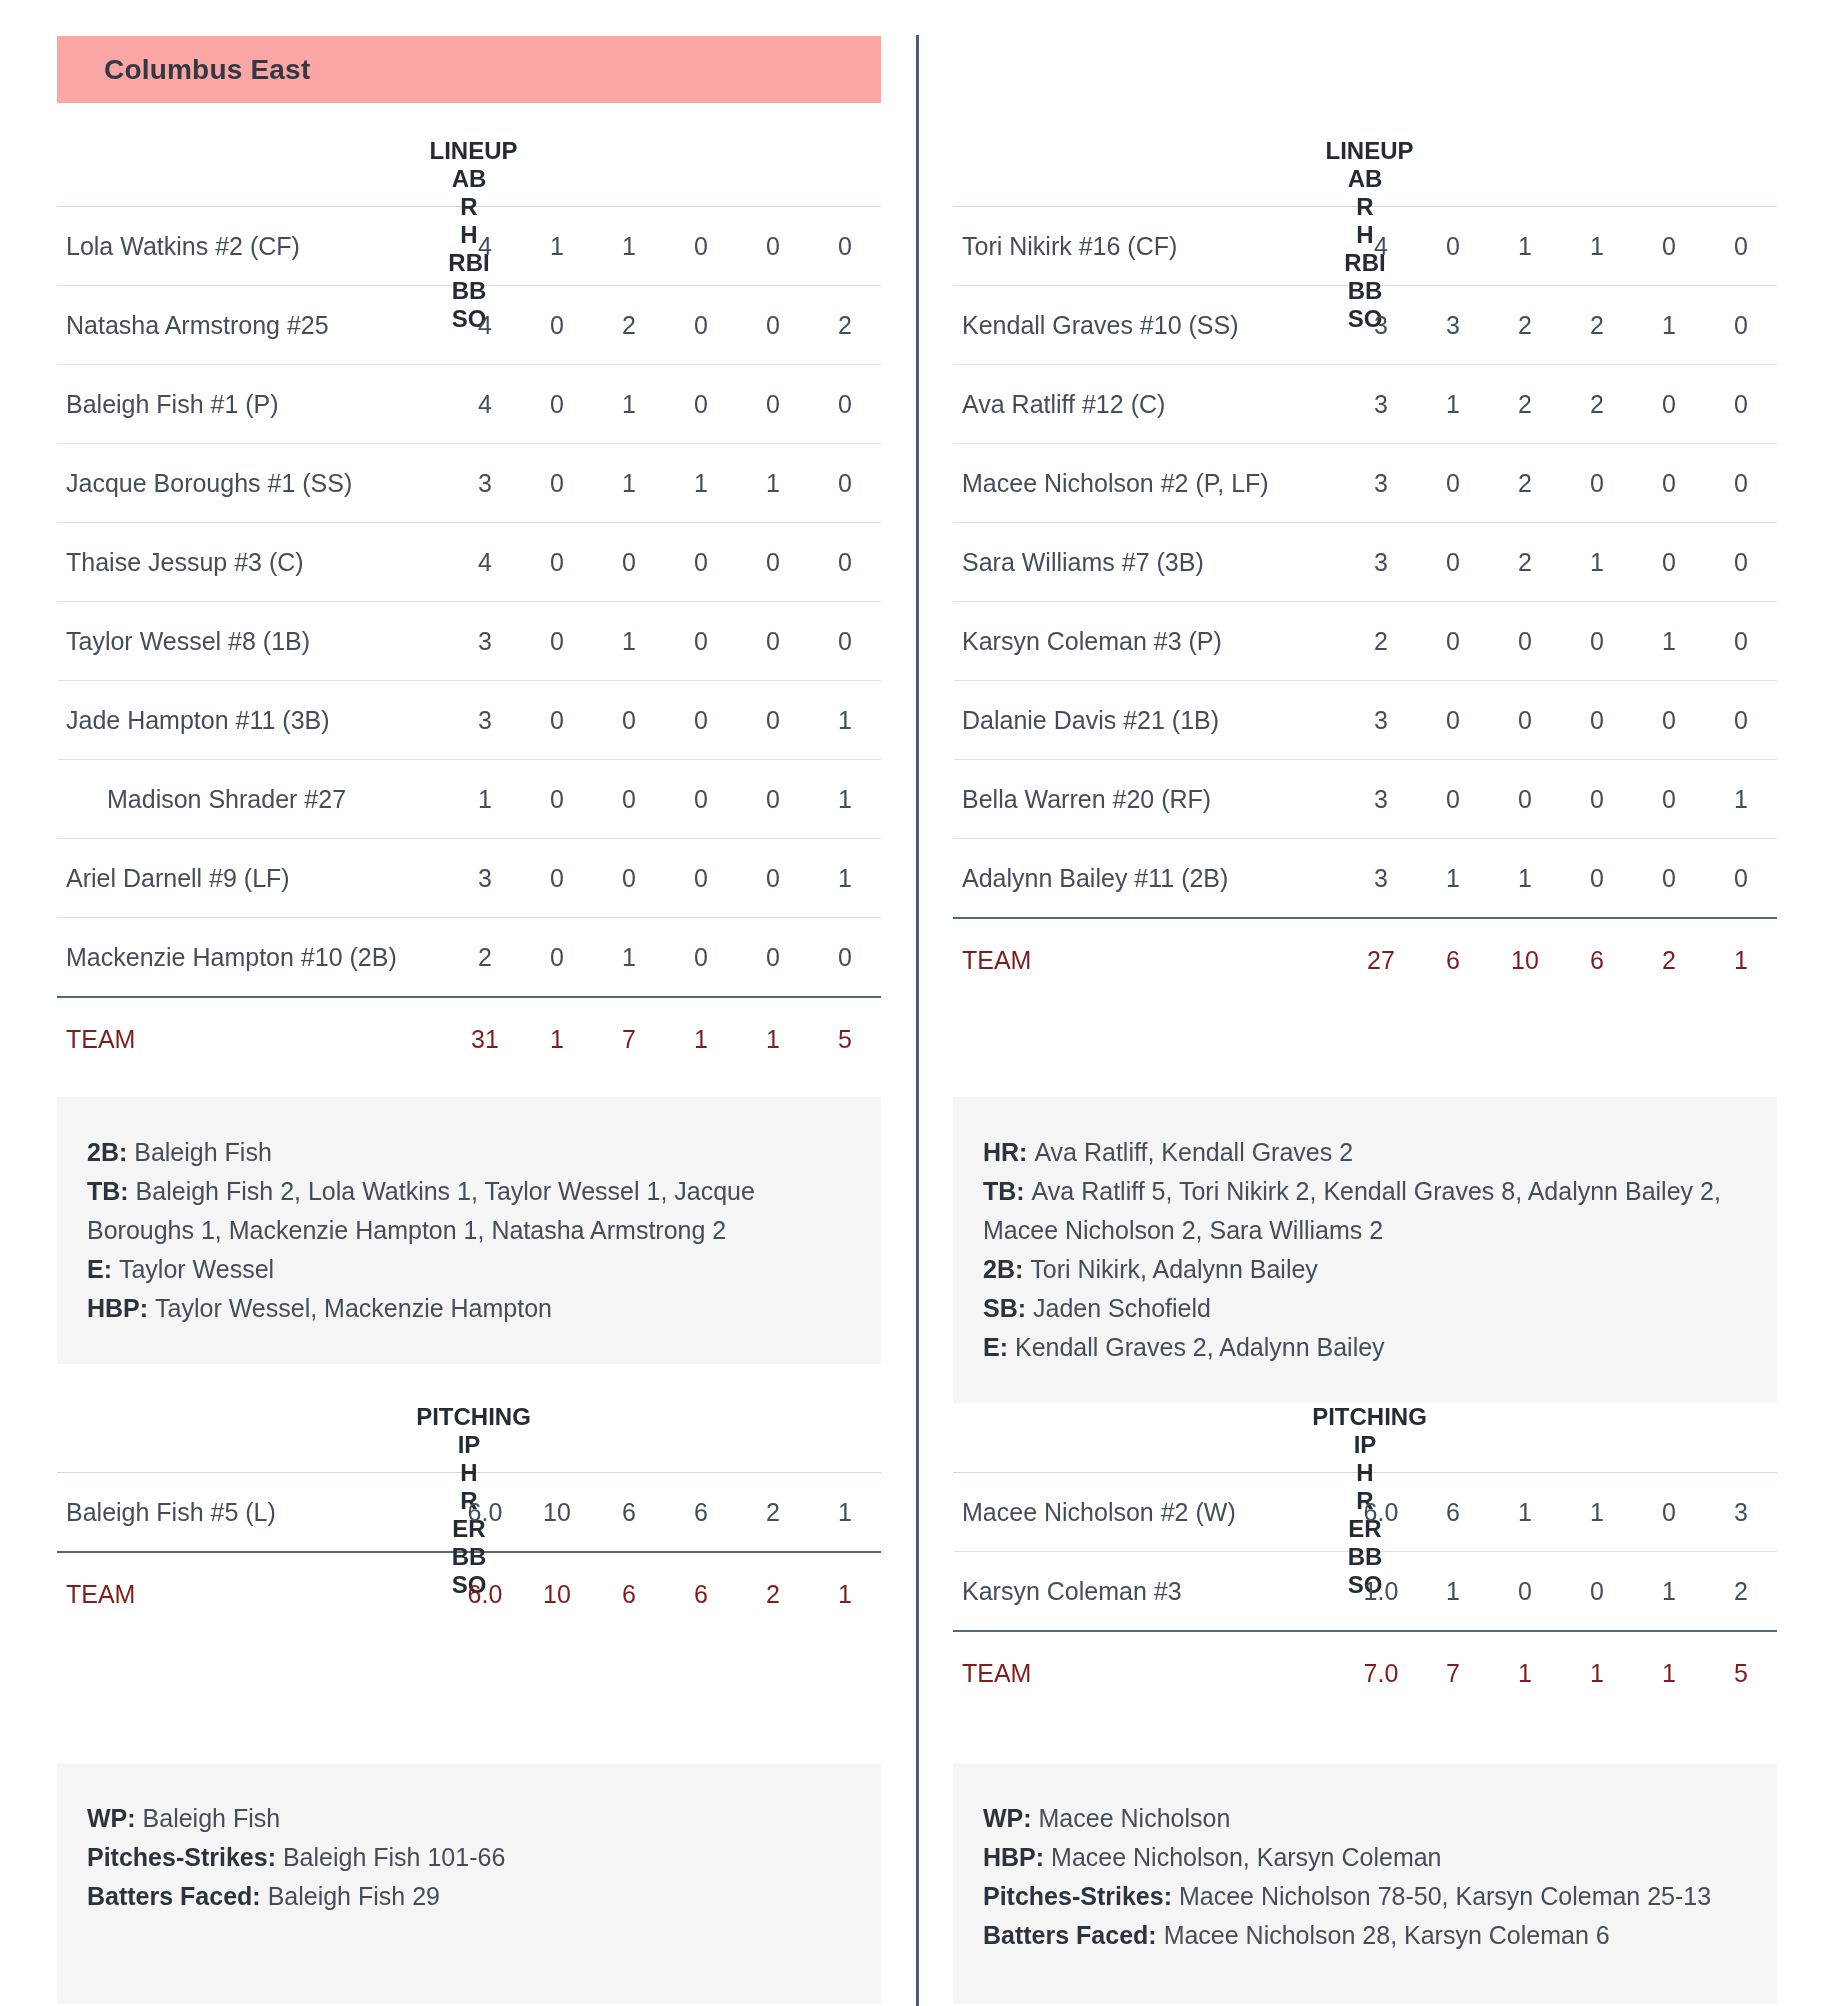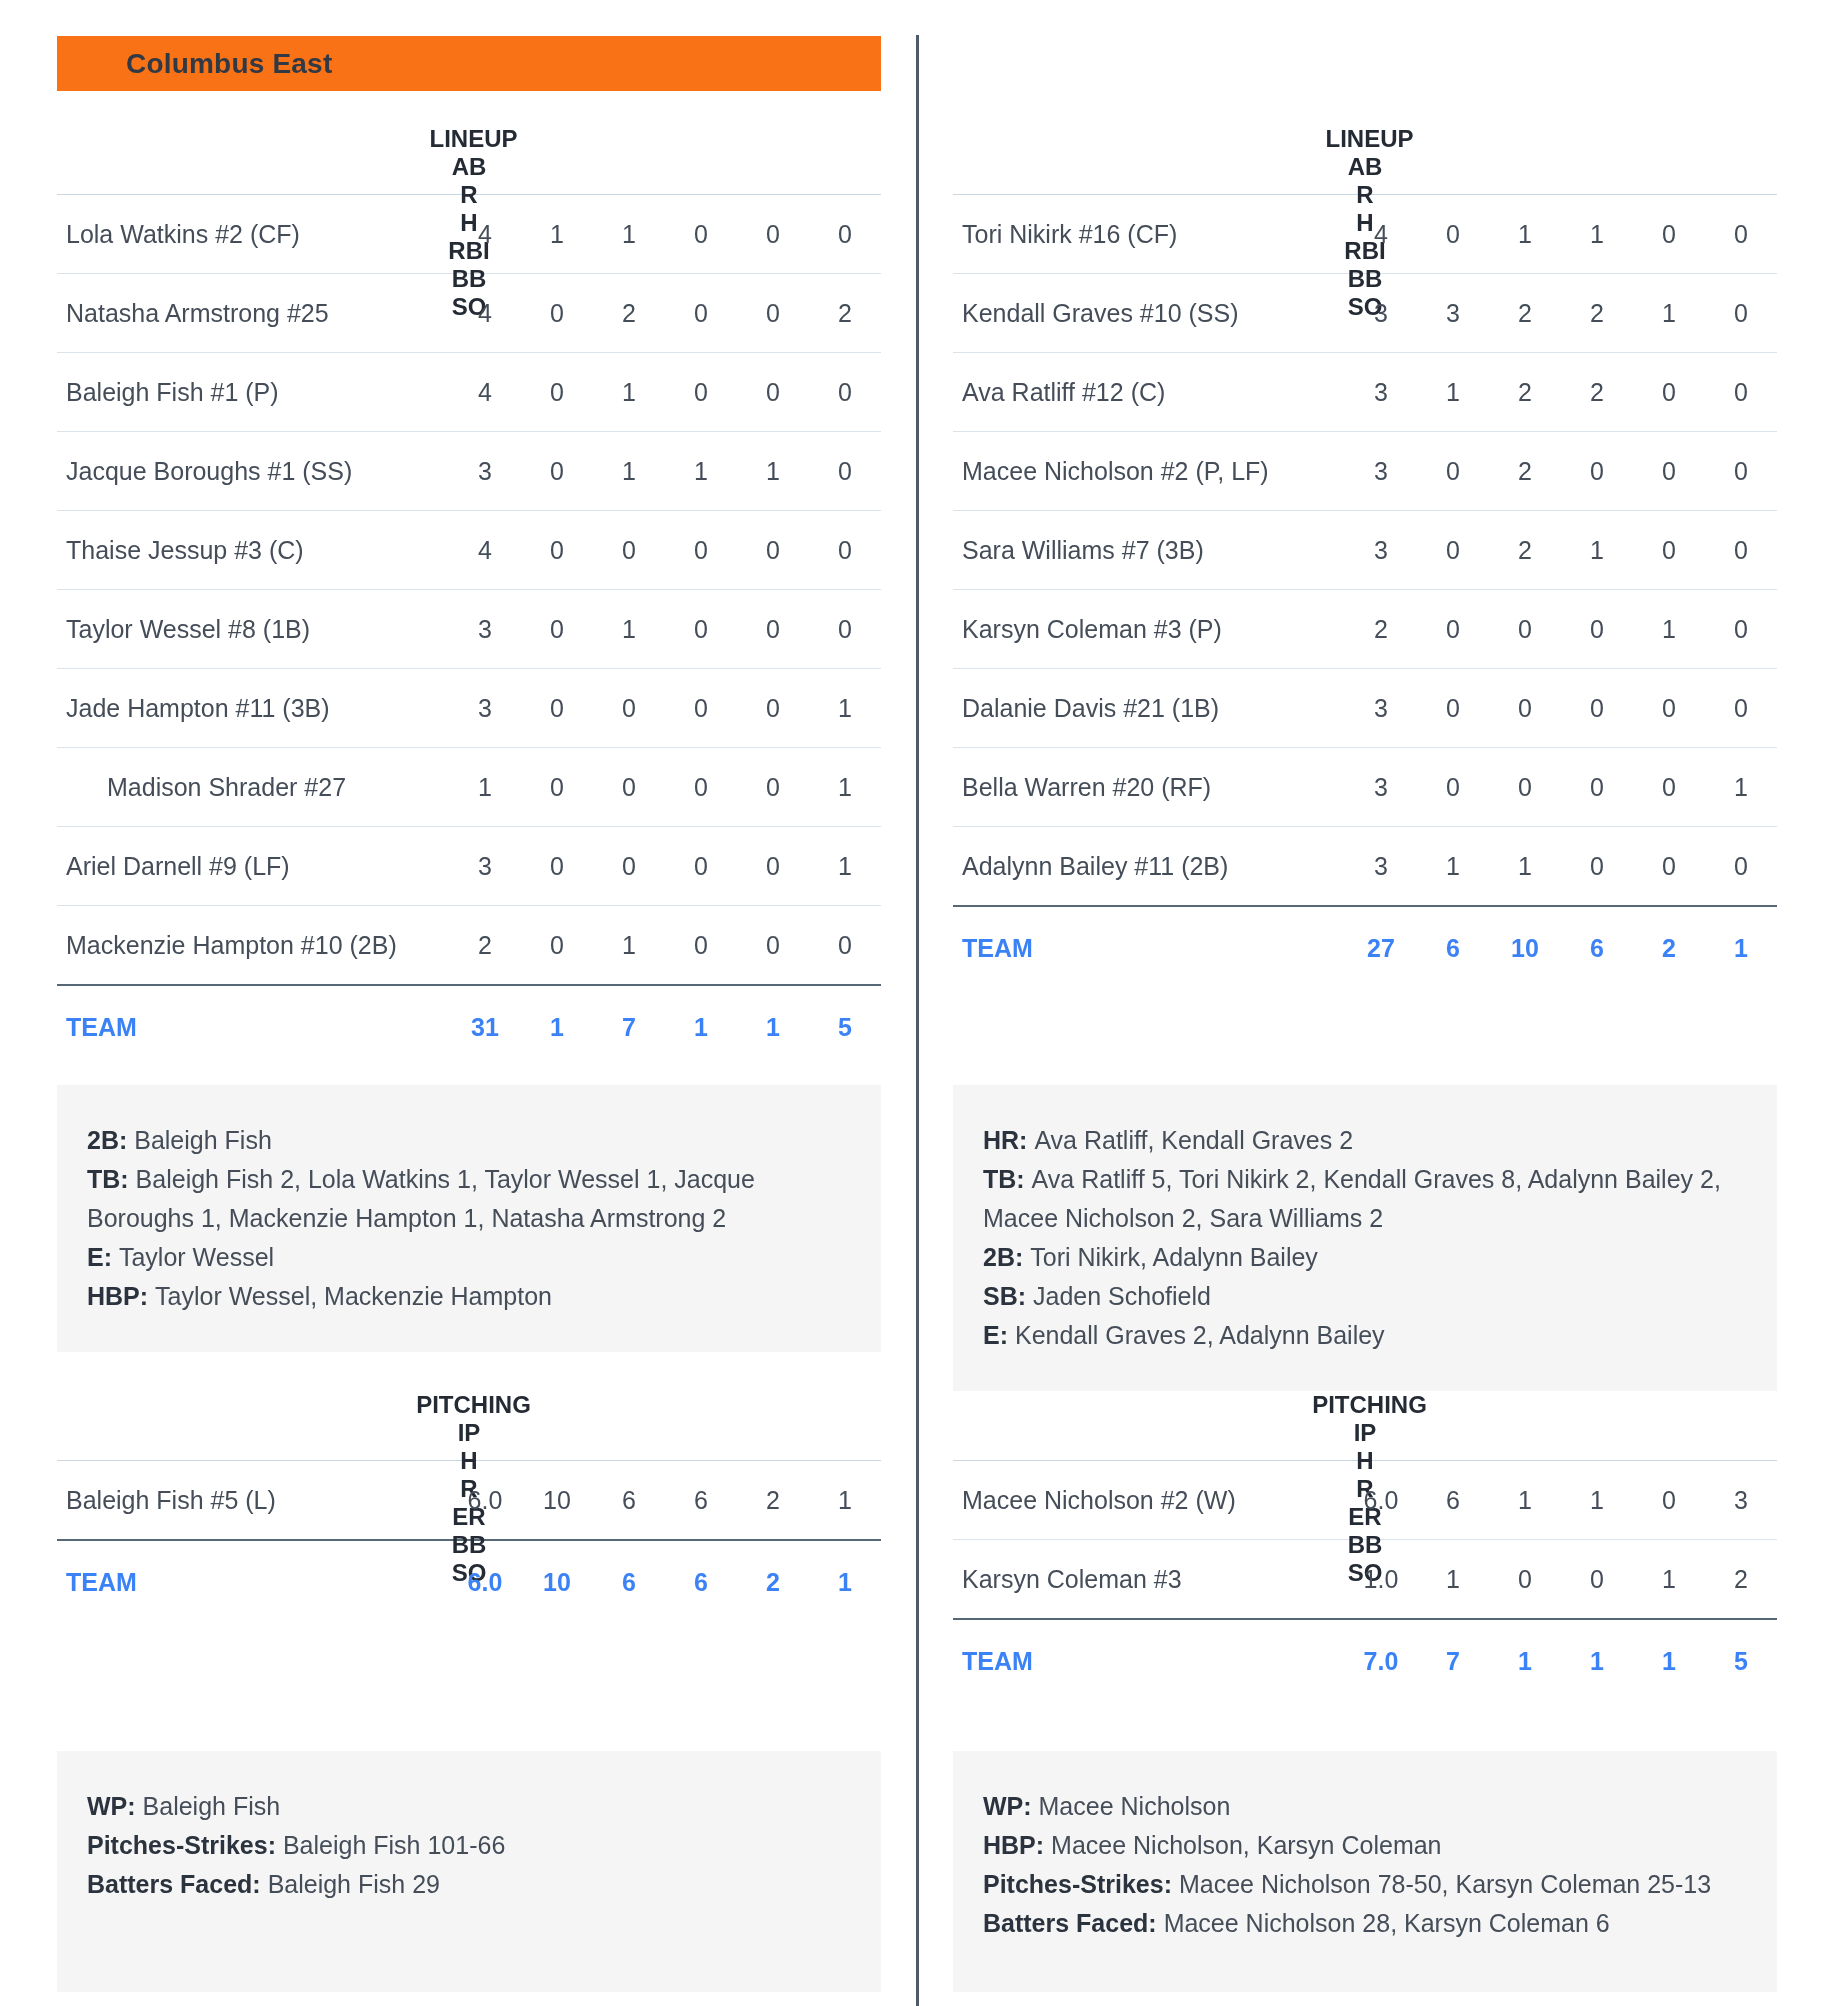--- a/index.html
+++ b/index.html
@@ -32,26 +32,25 @@
   }
   .col-a { grid-column: 1; }
   .col-b { grid-column: 2; }
   .row-1 { grid-row: 1; }
   .row-2 { grid-row: 2; }
   .row-3 { grid-row: 3; }
   .row-4 { grid-row: 4; }
   .row-5 { grid-row: 5; }
 
   .team-header {
-    height: 55px;
+    height: 67px;
     margin-bottom: 34px;
-    background: #f97316;
+    background: #fca5a5;
     display: flex;
     align-items: center;
-    padding-left: 22px;
   }
   .team-title {
     padding-left: 47px;
     font-size: 28px;
     font-weight: 700;
     color: #313945;
     letter-spacing: 0.2px;
   }
 
   
@@ -70,23 +69,23 @@
     height: 70px;
     font-weight: 700;
     font-size: 24px;
     color: #242b35;
     border-bottom: 0.9px solid #c9d7e2;
     flex-direction: column;
   }
   .trow.indent .name { padding-left: 50px; }
   .trow.team {
     height: 85px;
-    font-weight: 700;
+    font-weight: 400;
     font-size: 25px;
-    color: #3b82f6;
+    color: #7f1d1d;
     border-top: 2.7px solid #566876;
     border-bottom: none;
     margin-top: -0.9px;
     justify-content: space-between;
   }
   .trow:nth-last-child(2) {  }
 
   
   .notes {
     background: #f5f5f5;

